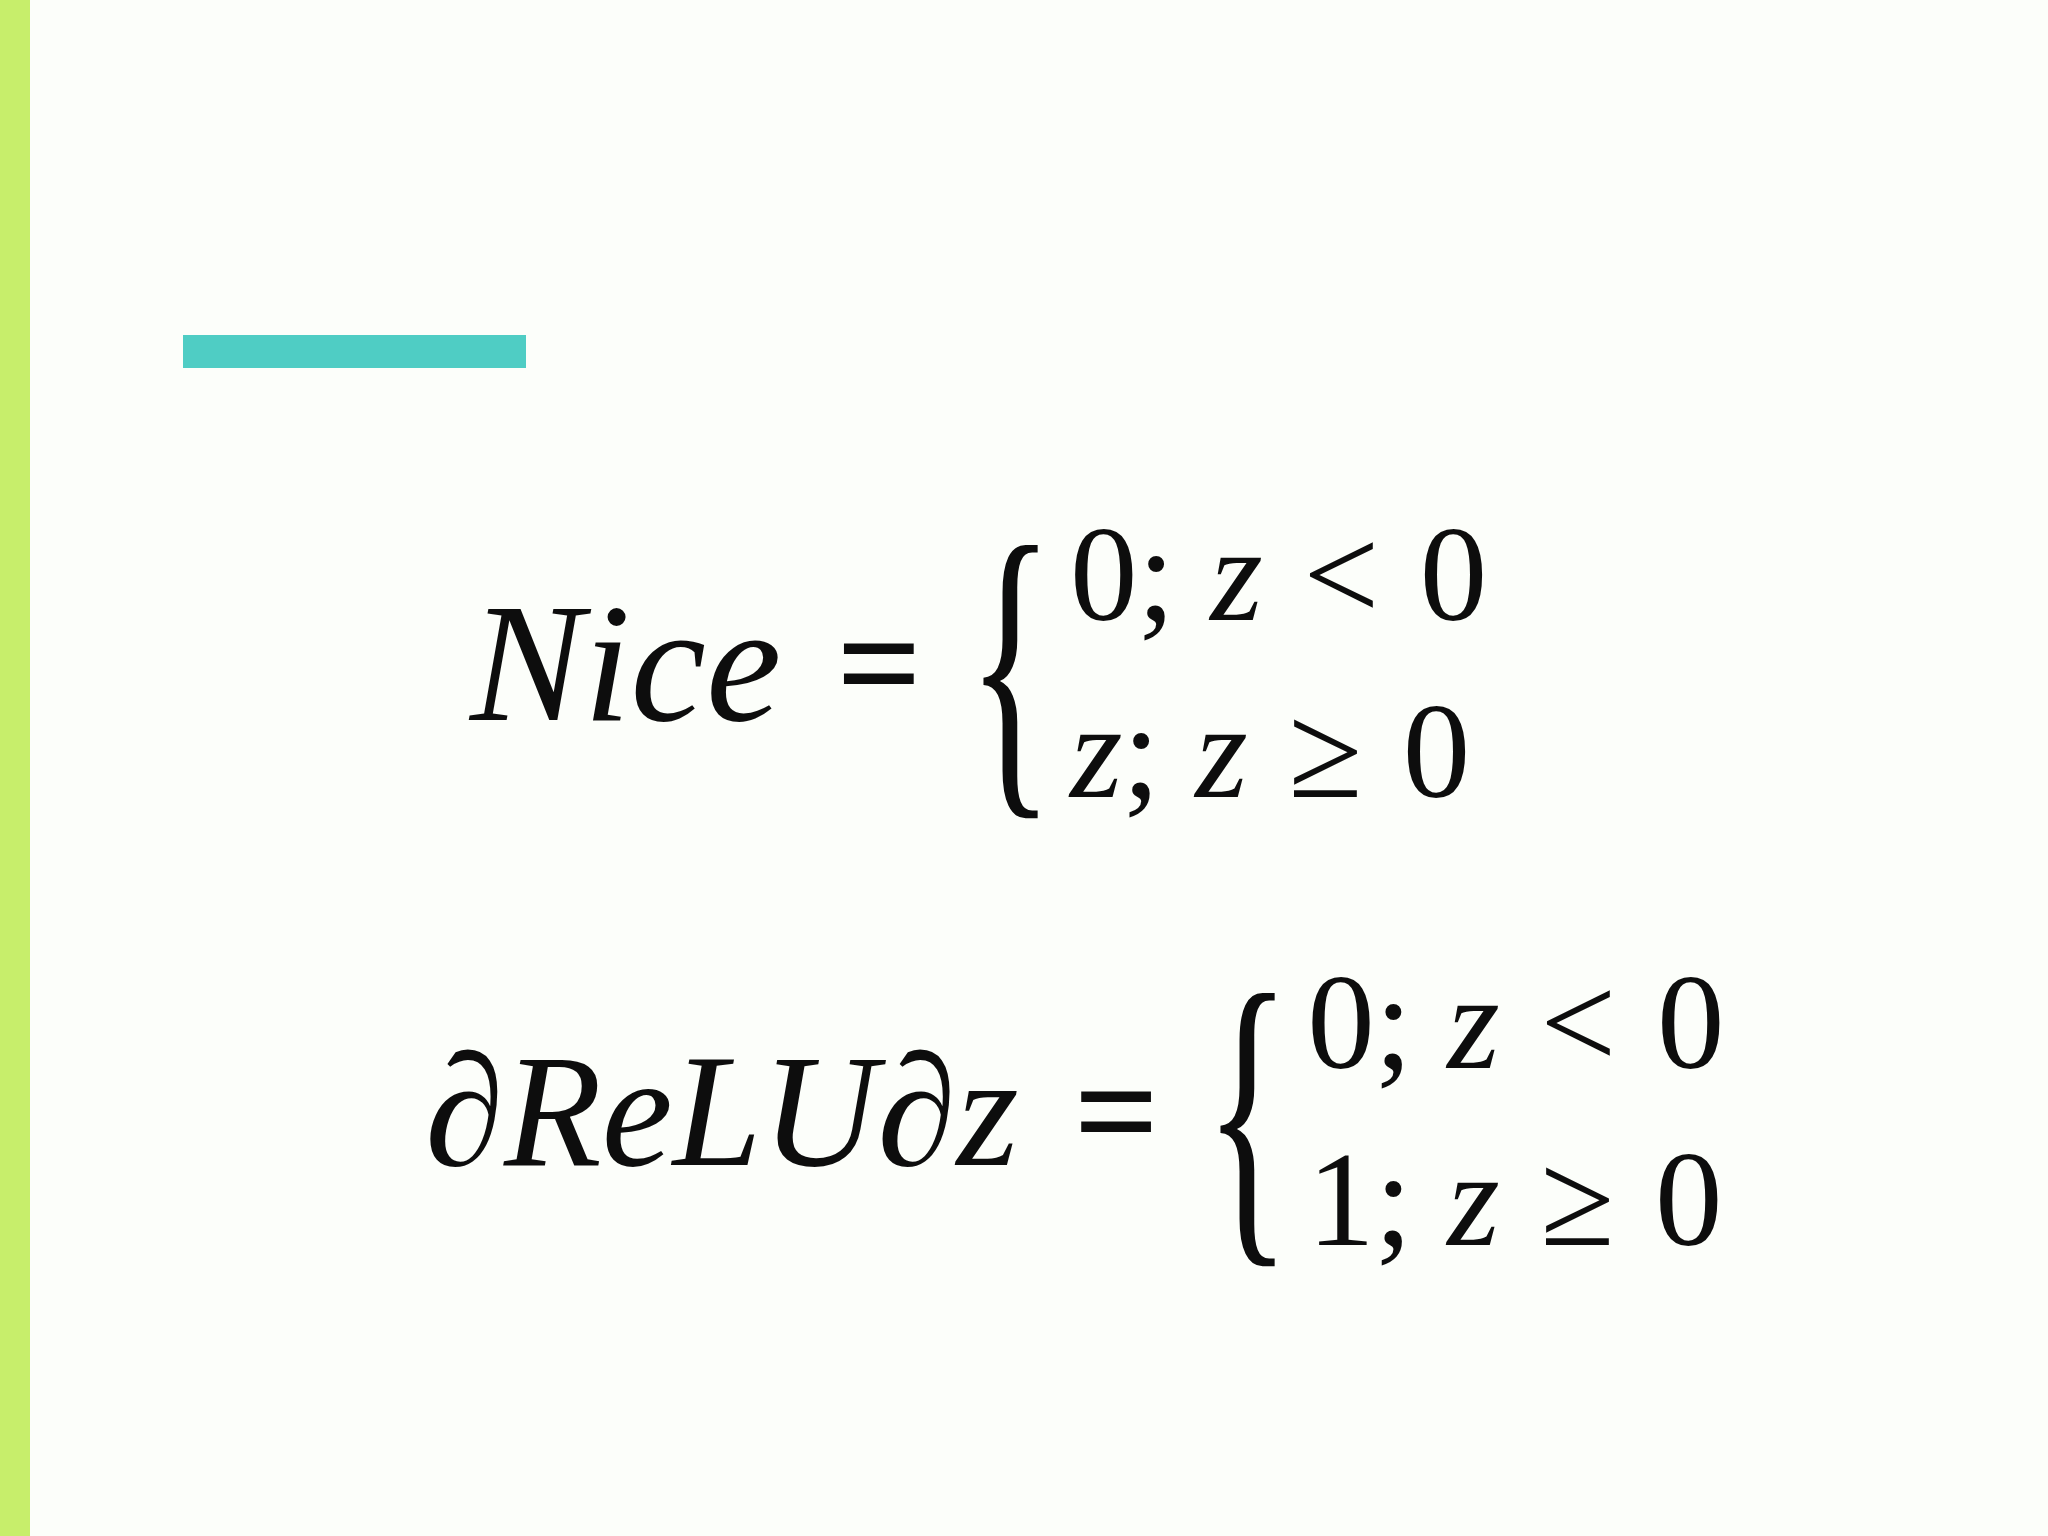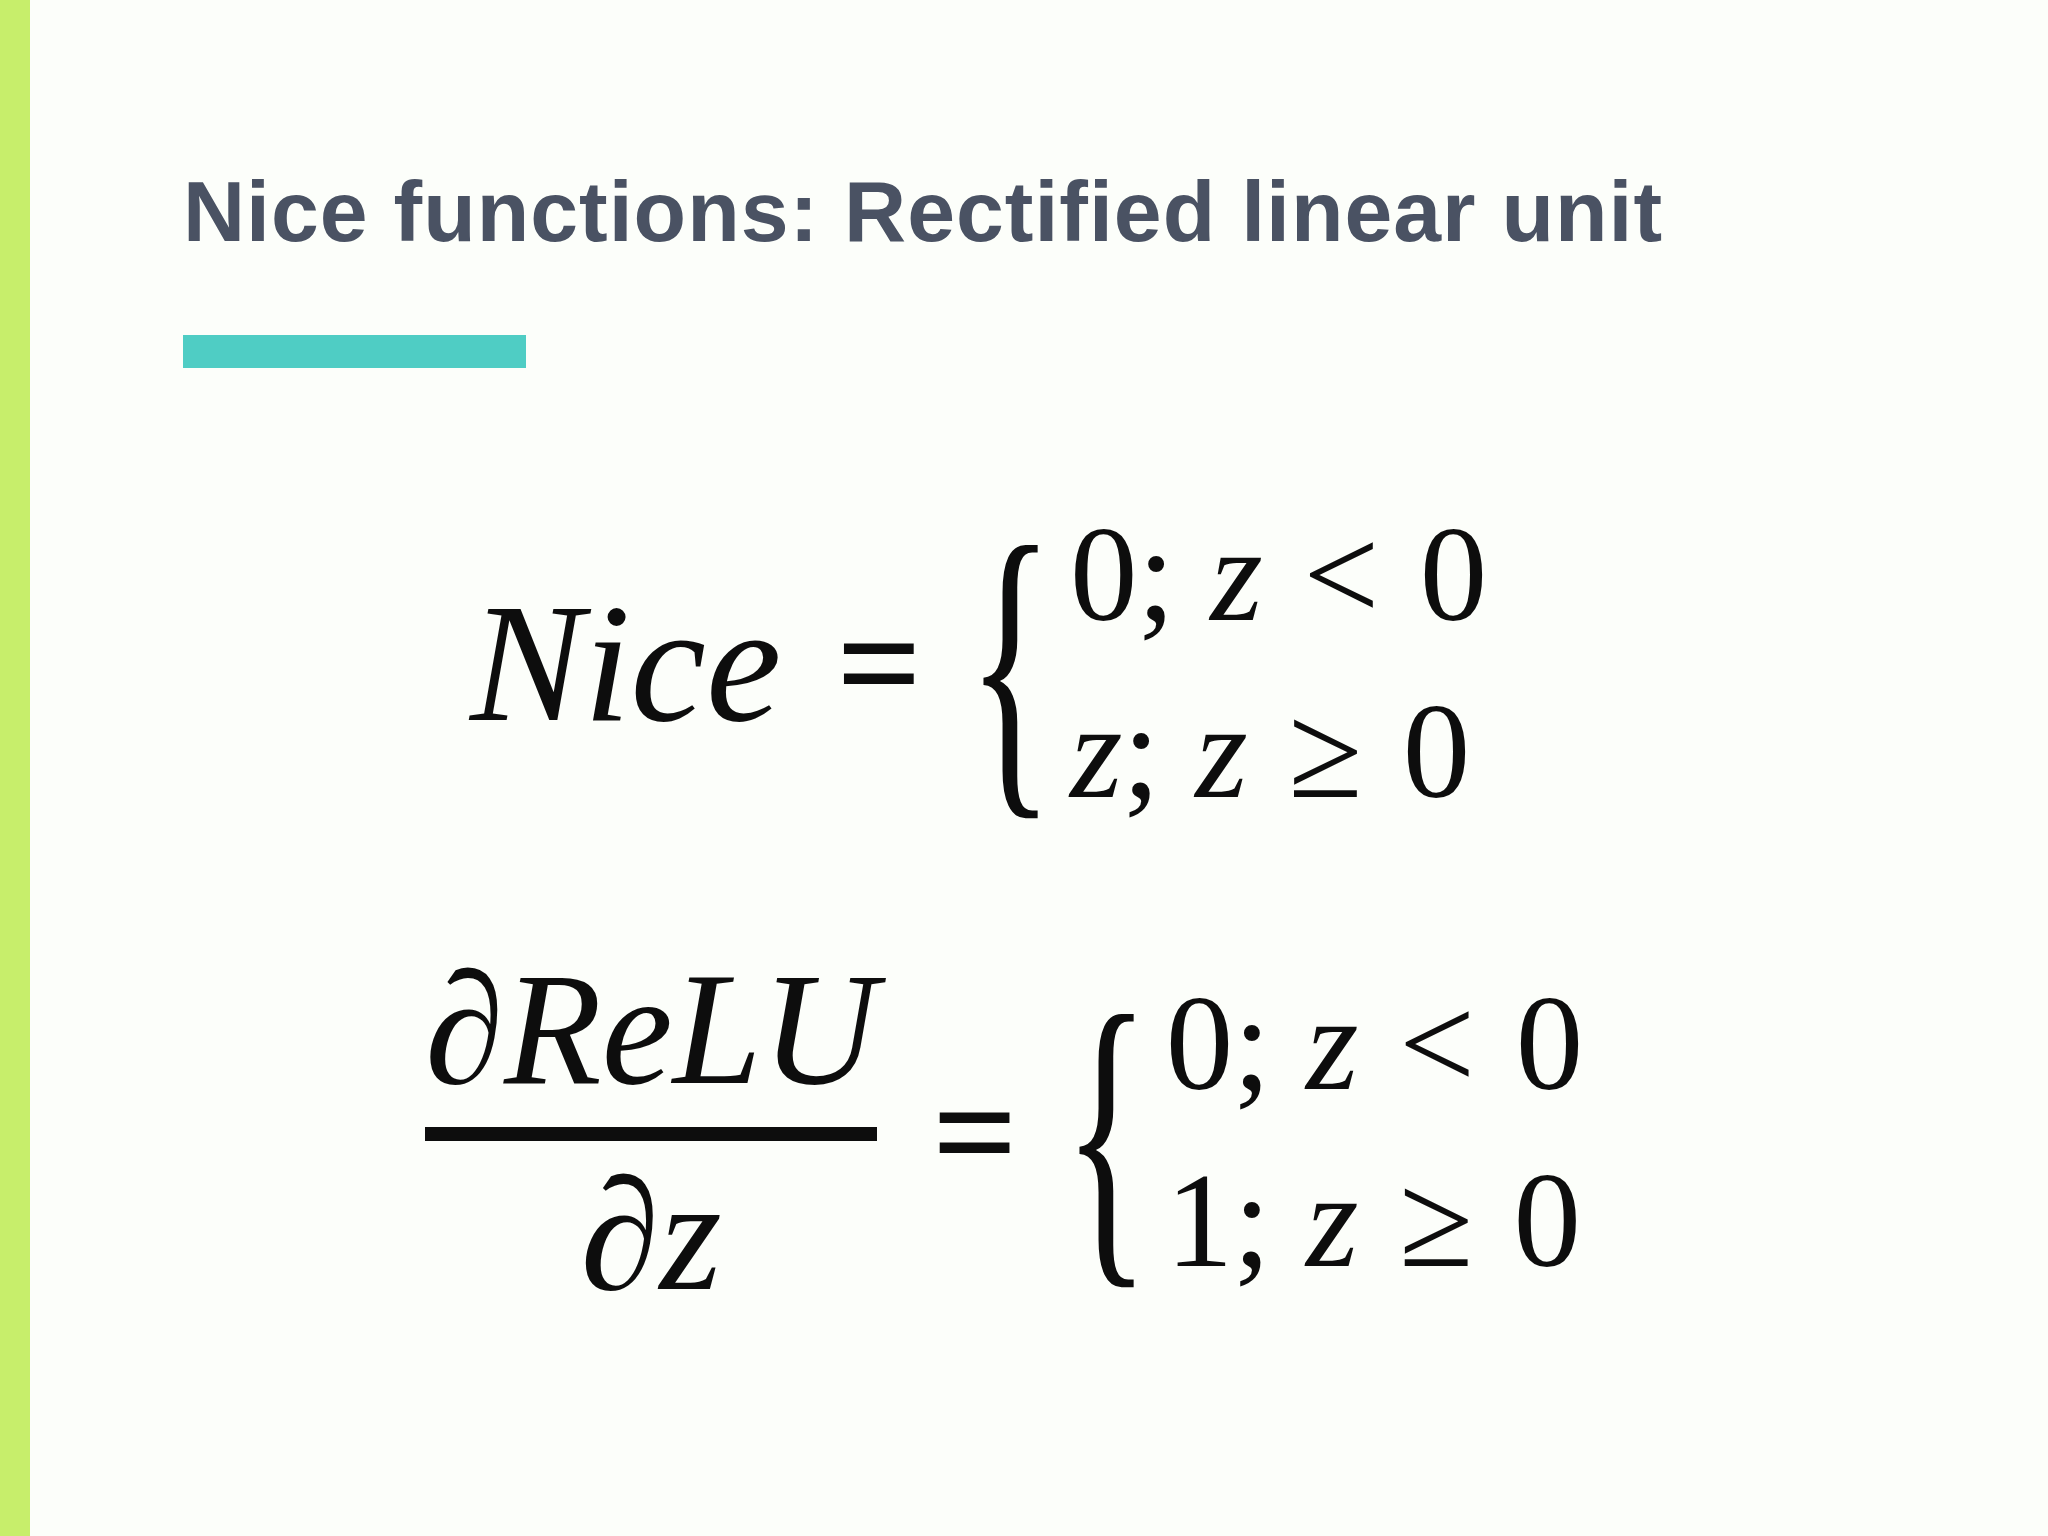--- a/index.html
+++ b/index.html
@@ -84,21 +84,20 @@
     line-height: 1.15;
   }
   .case-line { display: flex; align-items: baseline; }
   .case-line .sep { margin-right: 0.26em; }
   .case-line .op { margin: 0 0.30em; }
   .var { font-style: italic; }
   .upright { font-style: normal; }
 
   .fraction {
     display: inline-flex;
-    flex-direction: column;
     align-items: center;
   }
   .numerator, .denominator {
     font-style: italic;
     font-size: 160px;
     line-height: 1.05;
   }
   .frac-bar {
     width: 100%;
     height: 14px;
@@ -106,21 +105,20 @@
     margin: 14px 0 10px 0;
   }
 </style>
 </head>
 <body>
 
 <div class="page" style="background-color: rgb(252, 254, 250);">
 
   <div class="accent-bar" style="background-color: rgb(199, 238, 107);"></div>
 
-  <h1 class="title" style="color: rgb(74, 82, 99);">Nice functions: Rectified linear unit</h1>
 
   <div class="title-underline" style="background-color: rgb(79, 205, 196);"></div>
 
   <div class="equation eq1" style="color: rgb(13, 13, 13);">
     <span class="lhs">Nice</span>
     <span class="equals">=</span>
     <span class="brace">{</span>
     <div class="cases">
       <div class="case-line">
         <span class="upright">0</span>

